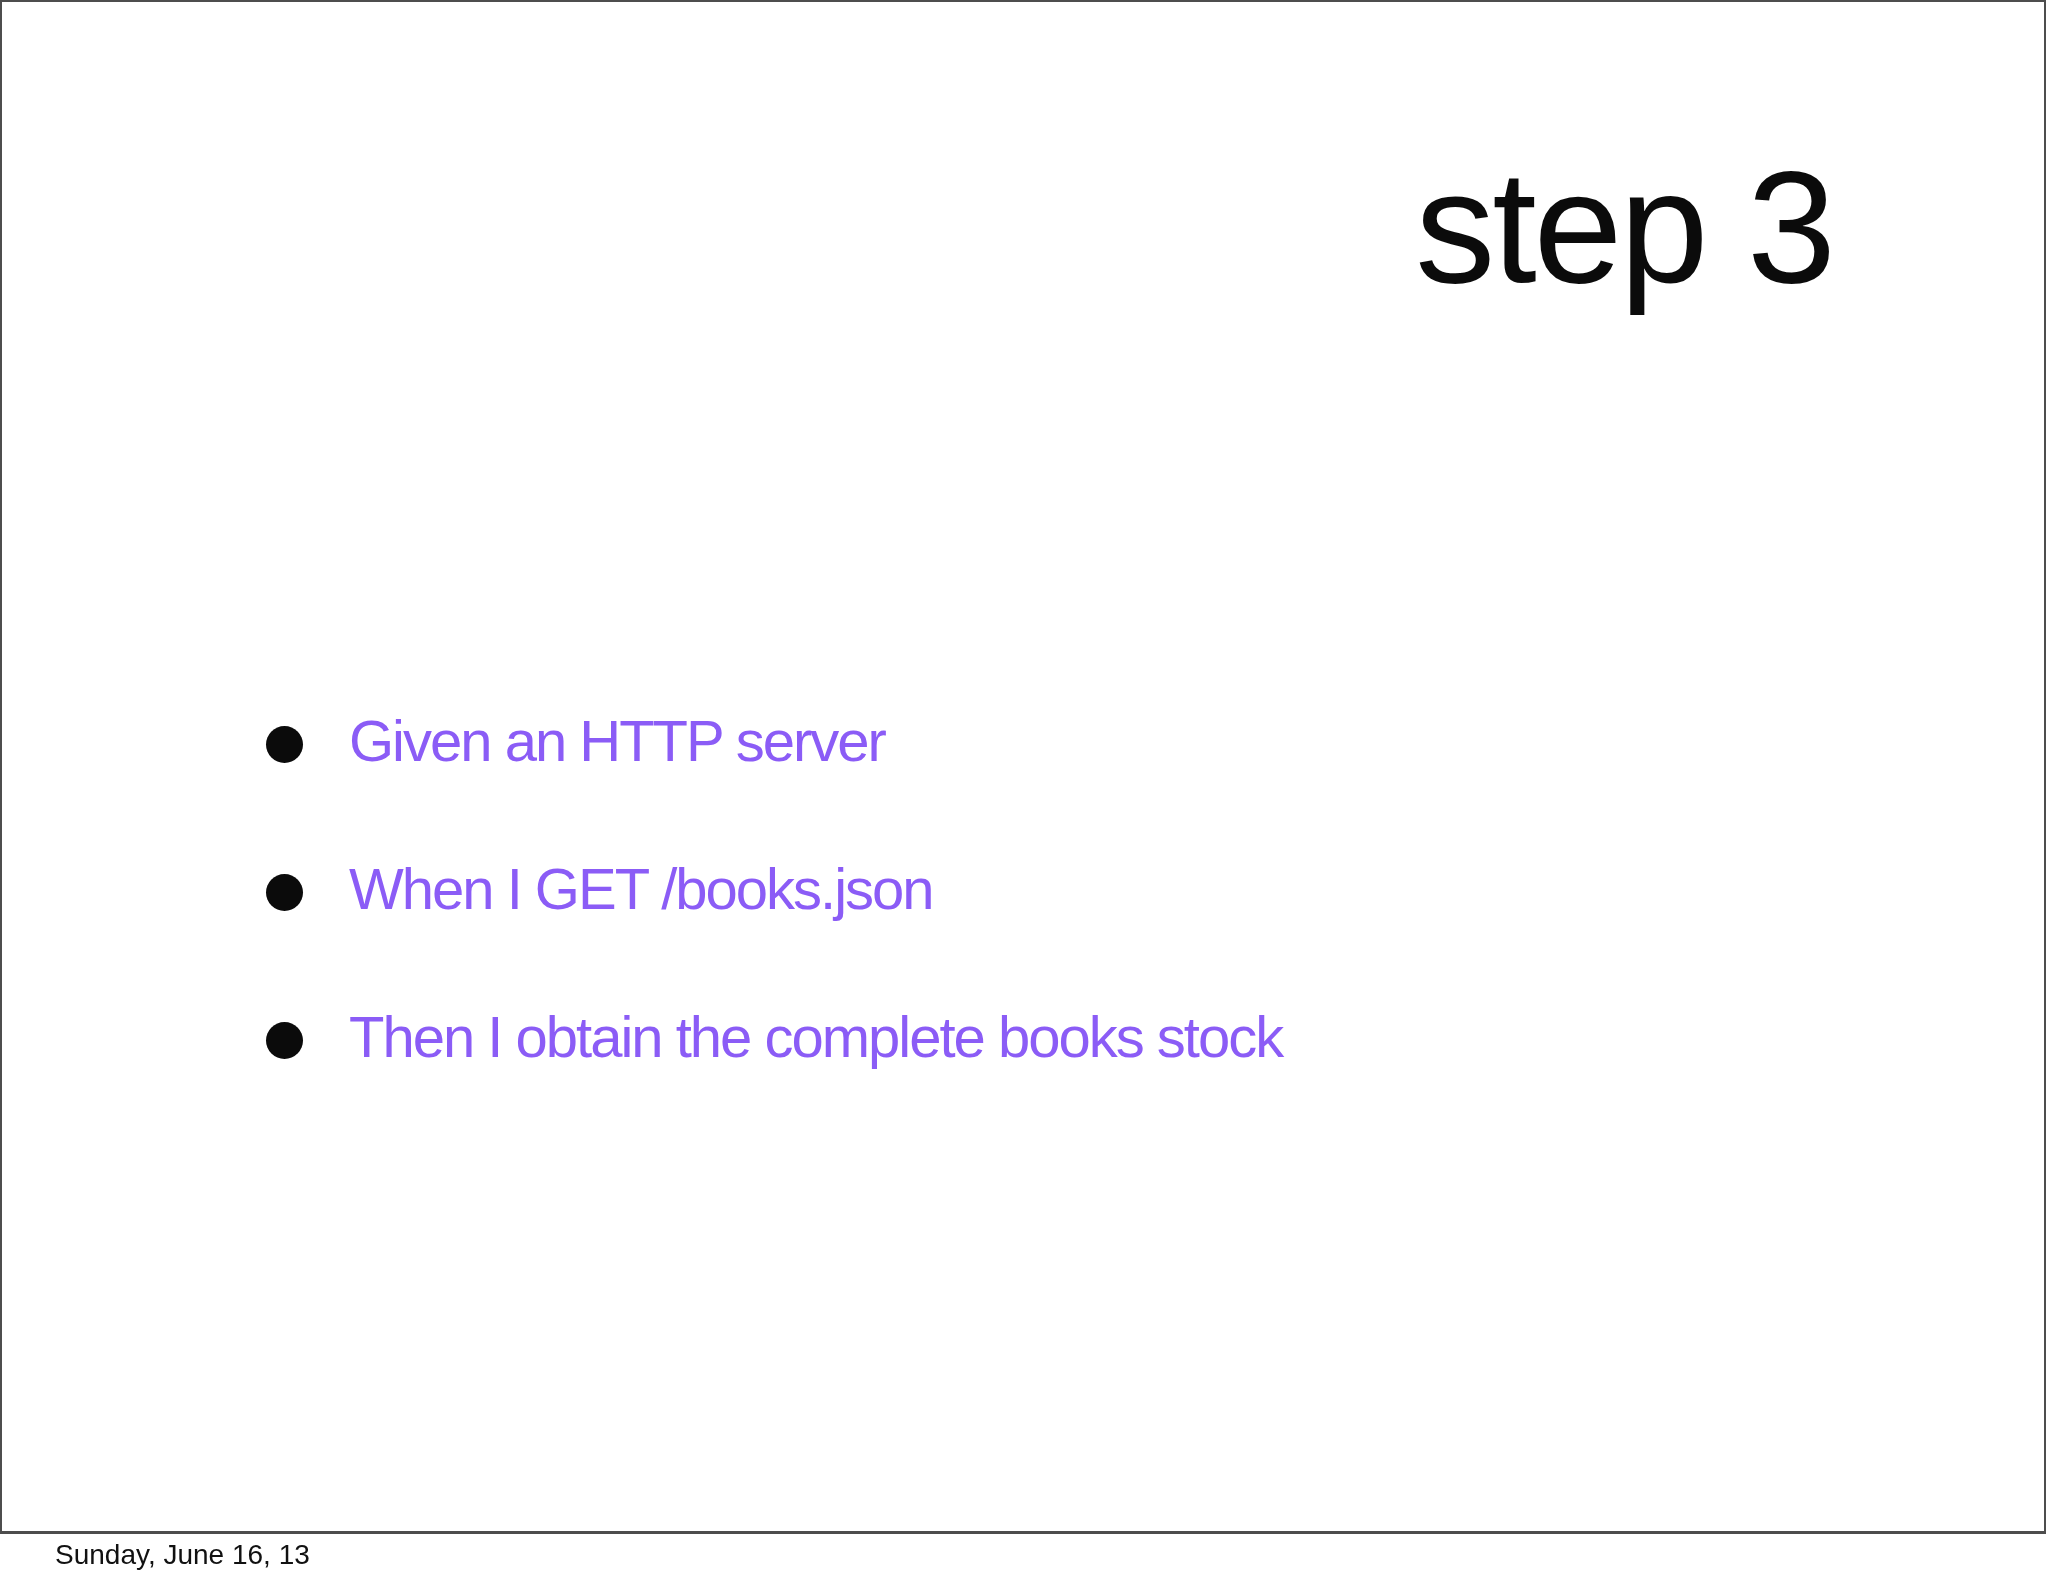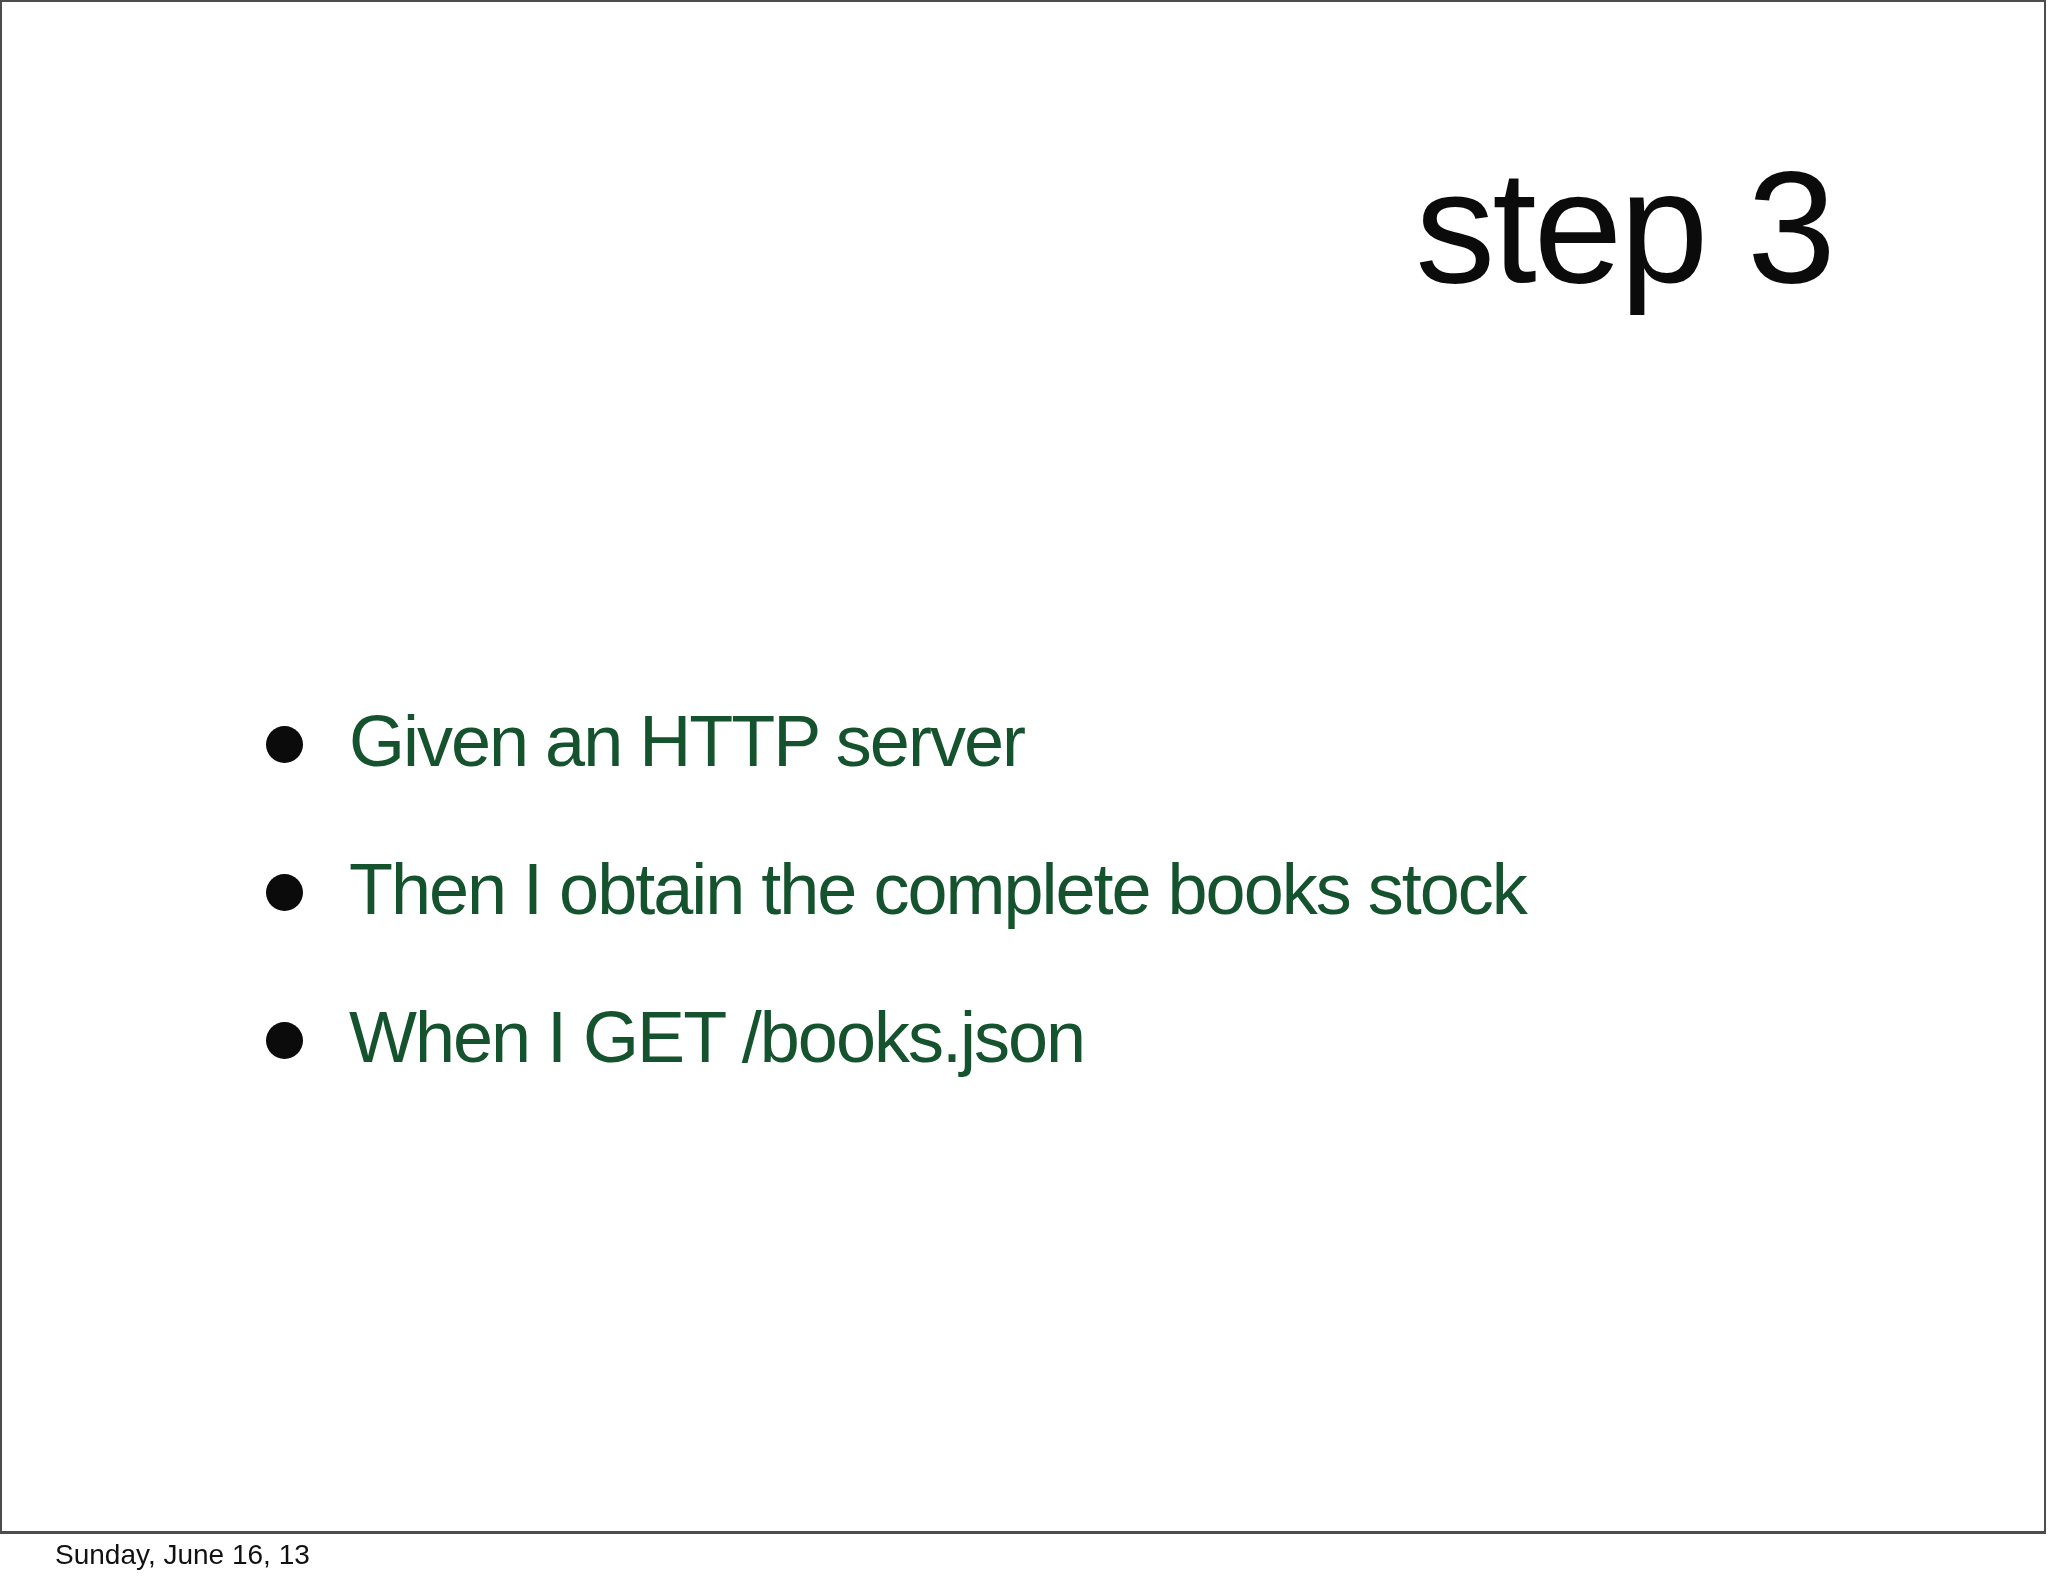--- a/index.html
+++ b/index.html
@@ -51,24 +51,24 @@
   }
   .bullet-dot {
     width: 37px;
     height: 37px;
     border-radius: 50%;
     background: #0b0b0b;
     margin-right: 46px;
     flex: none;
   }
   .bullet-text {
-    font-size: 72px;
+    font-size: 58px;
     line-height: 1;
     letter-spacing: -2px;
-    color: #14532d;
+    color: #8b5cf6;
     white-space: nowrap;
     padding-bottom: 6px;
   }
   .footer-strip {
     position: absolute;
     left: 0;
     top: 1534px;
     width: 2048px;
     height: 42px;
     display: flex;
@@ -89,24 +89,24 @@
 <div class="slide">
   <div class="slide-title">step 3</div>
 
   <ul class="bullet-list">
     <li class="bullet-item">
       <span class="bullet-dot"></span>
       <span class="bullet-text">Given an HTTP server</span>
     </li>
     <li class="bullet-item">
       <span class="bullet-dot"></span>
-      <span class="bullet-text">Then I obtain the complete books stock</span>
+      <span class="bullet-text">When I GET /books.json</span>
     </li>
     <li class="bullet-item">
       <span class="bullet-dot"></span>
-      <span class="bullet-text">When I GET /books.json</span>
+      <span class="bullet-text">Then I obtain the complete books stock</span>
     </li>
   </ul>
 </div>
 
 <div class="footer-strip">
   <span class="footer-date">Sunday, June 16, 13</span>
 </div>
 
 </body></html>

